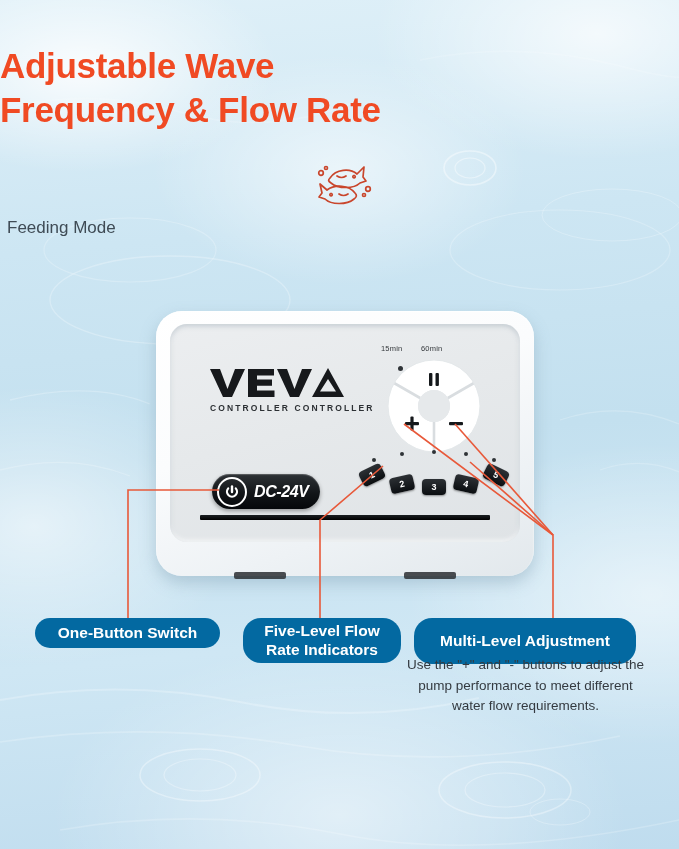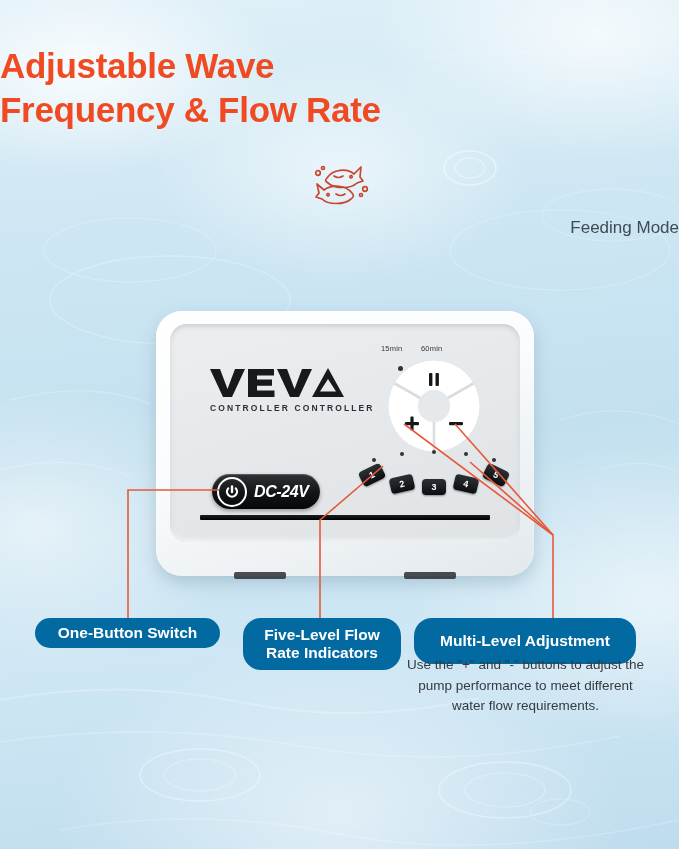--- a/index.html
+++ b/index.html
@@ -23,21 +23,21 @@
   }
   .ripples{position:absolute;inset:0;opacity:.75;}
 
   
   .headline{position:absolute;left:0;right:0;top:44px;text-align:left;
     color:#f04a23;font-weight:bold;font-size:35px;line-height:1.26;
     letter-spacing:-.3px;}
   .headline .l2{display:block;}
 
   
-  .feeding{position:absolute;left:0;right:0;top:162px;text-align:right;}
+  .feeding{position:absolute;left:0;right:0;top:162px;text-align:left;padding-left:7px;}
   .feeding .fish{display:block;margin:0 auto;}
   .feeding .fm-label{display:block;margin-top:8px;color:#3f4b55;font-size:17px;}
 
   
   .device{position:absolute;left:156px;top:311px;width:378px;height:265px;}
   .shell{position:absolute;inset:0;border-radius:26px;
     background:linear-gradient(160deg,#ffffff 0%,#fbfcfd 40%,#eef2f5 72%,#e2e8ec 100%);
     box-shadow:0 7px 16px rgba(110,140,160,.35), inset 0 1px 2px #fff;}
   .face{position:absolute;left:14px;top:13px;right:14px;bottom:34px;border-radius:17px;
     background:linear-gradient(165deg,#eceef0 0%,#e6e9eb 45%,#dfe3e6 100%);
@@ -81,21 +81,21 @@
     background:linear-gradient(180deg,#1b1f22,#000);border-radius:1px;}
 
   
   .connectors{position:absolute;inset:0;}
 
   
   .pill{position:absolute;background:#0369a1;color:#fff;border-radius:18px;
     text-align:center;font-weight:bold;display:flex;align-items:center;justify-content:center;
     line-height:1.18;}
   #pill-switch{left:35px;top:618px;width:185px;height:30px;font-size:15.5px;}
-  #pill-levels{left:243px;top:618px;width:150px;height:52px;font-size:15.5px;padding:0 4px;}
+  #pill-levels{left:243px;top:618px;width:150px;height:45px;font-size:15.5px;padding:0 4px;}
   #pill-multi{left:414px;top:618px;width:222px;height:46px;font-size:15.5px;}
 
   .bodytext{position:absolute;left:404px;top:655px;width:243px;text-align:center;
     color:#343a40;font-size:13.5px;line-height:1.52;}
 </style>
 </head>
 <body>
 
 <div class="stage">
 

